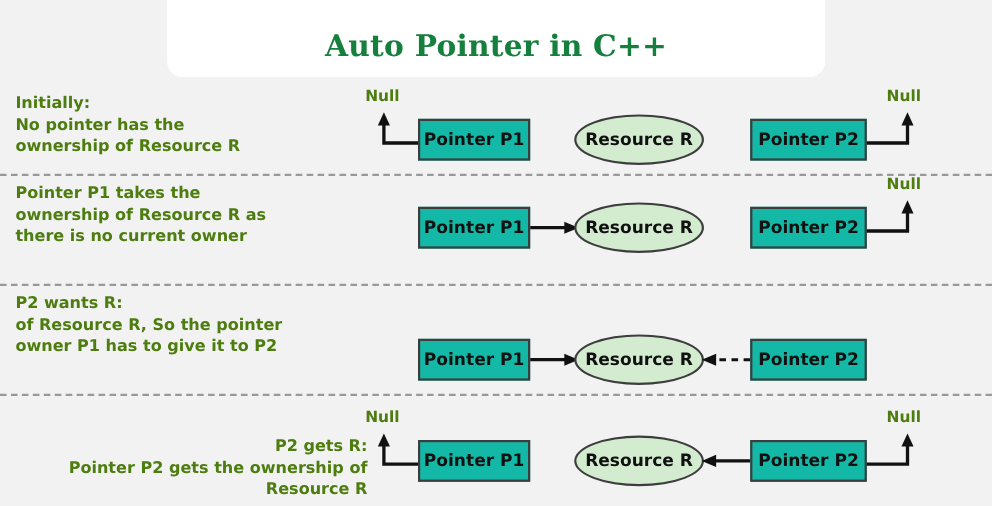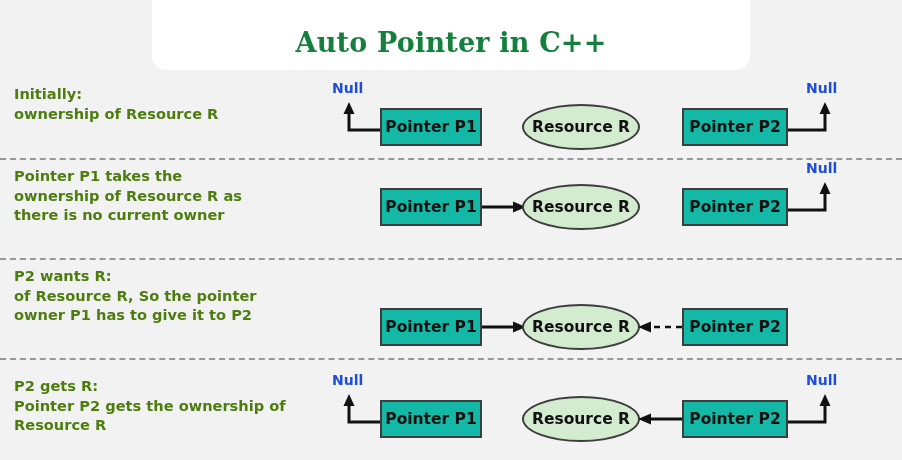--- a/index.html
+++ b/index.html
@@ -88,38 +88,39 @@
     align-items: center;
     justify-content: center;
     font-size: 15.5px;
     font-weight: bold;
     color: #111111;
   }
   .null-label {
     position: absolute;
     font-size: 14px;
     font-weight: bold;
-    color: #1d4ed8;
+    color: #4d7c0f;
   }
   .arrow-svg {
     position: absolute;
     overflow: visible;
   }
 </style>
 </head>
 <body>
 
 <div id="title-panel">
   <div id="title-text">Auto Pointer in C++</div>
 </div>
 
 <div class="row">
 
   <div class="caption" style="top:84px;">
     <span class="ln">Initially:</span>
+    <span class="ln">No pointer has the</span>
     <span class="ln">ownership of Resource R</span>
   </div>
 
   <div class="null-label" style="left:332px; top:80px;">Null</div>
 
   <svg class="arrow-svg" style="left:340px; top:100px;" width="48" height="40">
     <path d="M 46 30 L 9 30 L 9 12" stroke="#111111" stroke-width="3" fill="none"></path>
     <path d="M 9 2 L 3.5 14 L 14.5 14 Z" fill="#111111"></path>
   </svg>
 
@@ -190,21 +191,21 @@
     <path d="M 2 11 L 15 5.5 L 15 16.5 Z" fill="#111111"></path>
   </svg>
 
   <div class="pbox" style="left:682px; top:308px; width:106px;">Pointer P2</div>
 
   <div class="row-sep" style="top:358px;"></div>
 </div>
 
 <div class="row">
 
-  <div class="caption" style="top:376px;">
+  <div class="caption" style="top:396px;text-align:right;">
     <span class="ln">P2 gets R:</span>
     <span class="ln">Pointer P2 gets the ownership of</span>
     <span class="ln">Resource R</span>
   </div>
 
   <div class="null-label" style="left:332px; top:372px;">Null</div>
 
   <svg class="arrow-svg" style="left:340px; top:392px;" width="48" height="40">
     <path d="M 46 30 L 9 30 L 9 12" stroke="#111111" stroke-width="3" fill="none"></path>
     <path d="M 9 2 L 3.5 14 L 14.5 14 Z" fill="#111111"></path>

